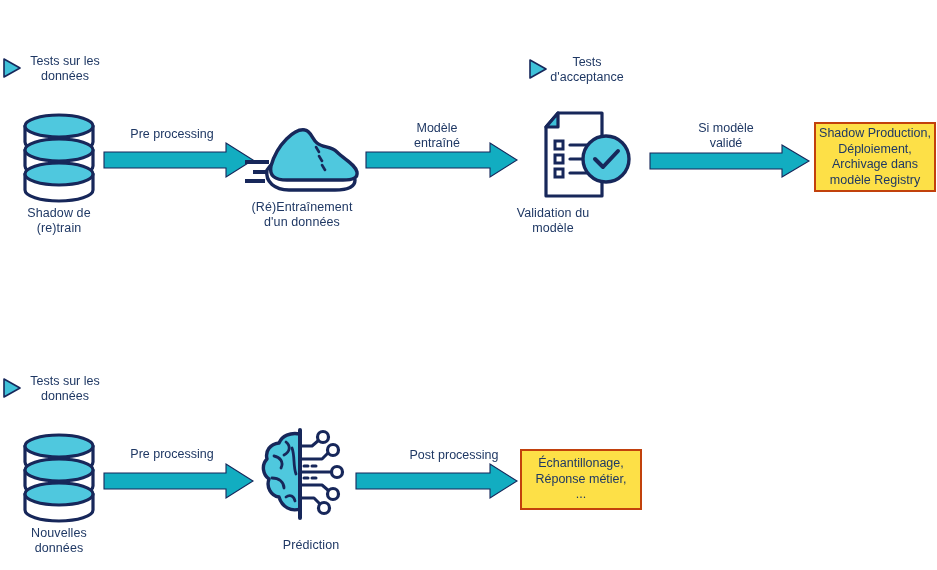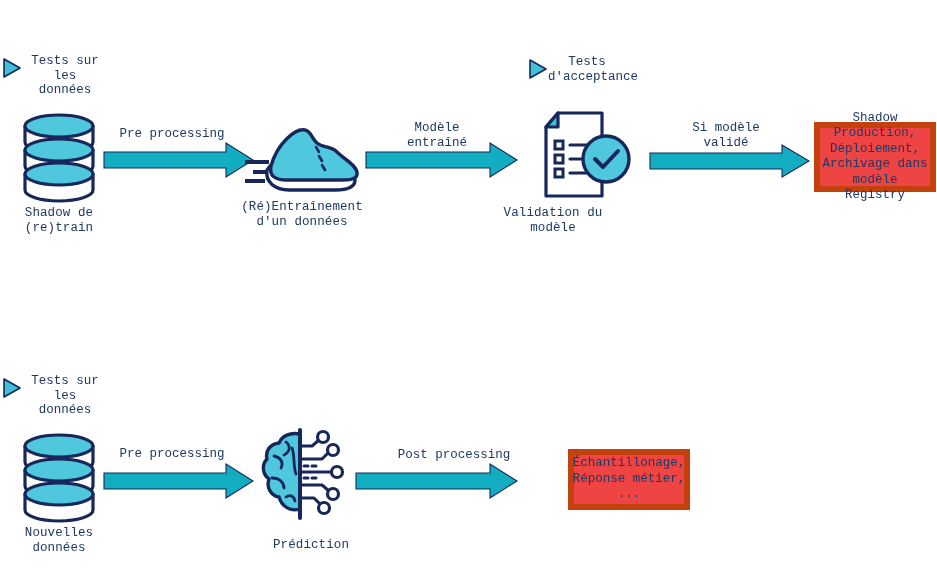--- a/index.html
+++ b/index.html
@@ -13,21 +13,20 @@
     position: relative;
     overflow: hidden;
     font-family: "Liberation Sans", sans-serif;
     color: #1F3864;
   }
   .canvas {
     position: absolute;
     left: 0; top: 0;
     width: 937px;
     height: 570px;
-    font-family: Liberation Mono, monospace;
   }
   .abs { position: absolute; }
 
   
   .label {
     position: absolute;
     text-align: center;
     color: #1F3864;
     font-size: 12.5px;
     line-height: 14.5px;
@@ -48,22 +47,22 @@
     color: #1F3864;
     font-size: 12.5px;
     line-height: 15px;
     white-space: pre-line;
     padding-left: 8px;
   }
 
   
   .greybox {
     position: absolute;
-    background: #ef4444;
-    border: 6px solid #c2410c;
+    background: #fde047;
+    border: 2px solid #c2410c;
     box-sizing: border-box;
     color: #1F3864;
     font-size: 12.5px;
     line-height: 15.5px;
     text-align: center;
     display: flex;
     align-items: center;
     justify-content: center;
     white-space: pre-line;
   }
@@ -260,17 +259,17 @@
   </div>
   <div class="label" style="left:256px; top:538px; width:110px;">Prédiction</div>
 
   <div class="arrow-label" style="left:375px; top:448px; width:142px;">Post processing</div>
   <div class="abs" style="left:356px; top:464px;">
     <svg width="162" height="36" viewBox="0 0 162 36">
       <polygon points="0,9 134,9 134,0 161,17 134,34 134,25 0,25" fill="#12ADC1" stroke="#17275A" stroke-width="1.1" stroke-linejoin="miter"></polygon>
     </svg>
   </div>
 
-  <div class="greybox" style="left:520px; top:449px; width:122px; height:61px;margin-left:48px;">Échantillonage,
+  <div class="greybox" style="left:520px; top:449px; width:122px; height:61px;">Échantillonage,
 Réponse métier,
 ...</div>
 
 </div>
 
 </body></html>

